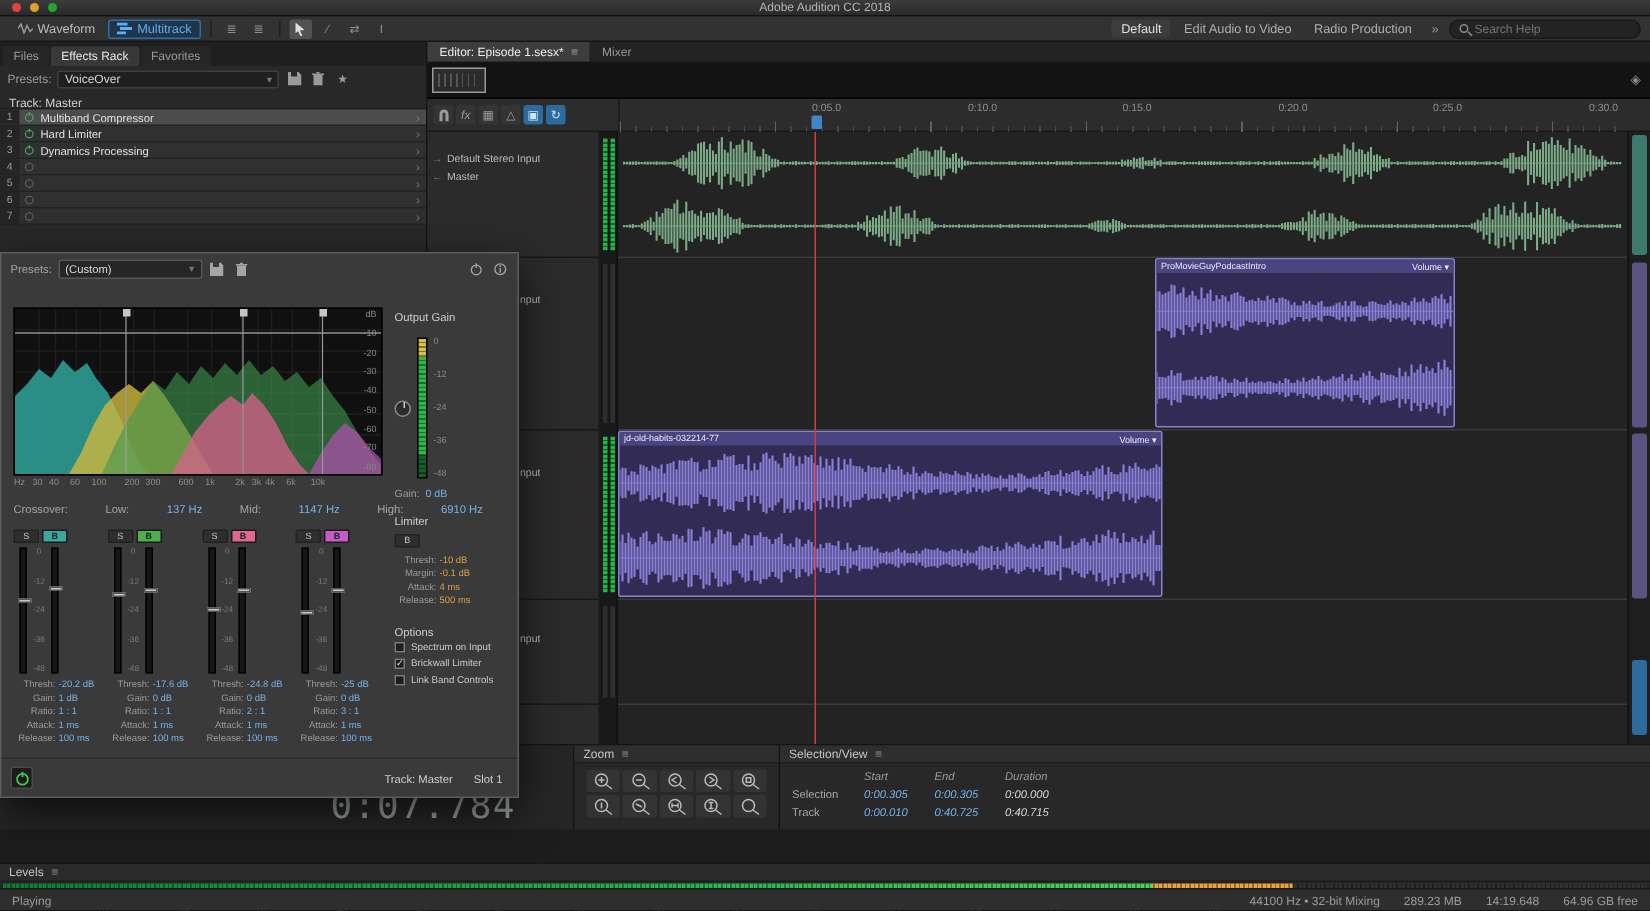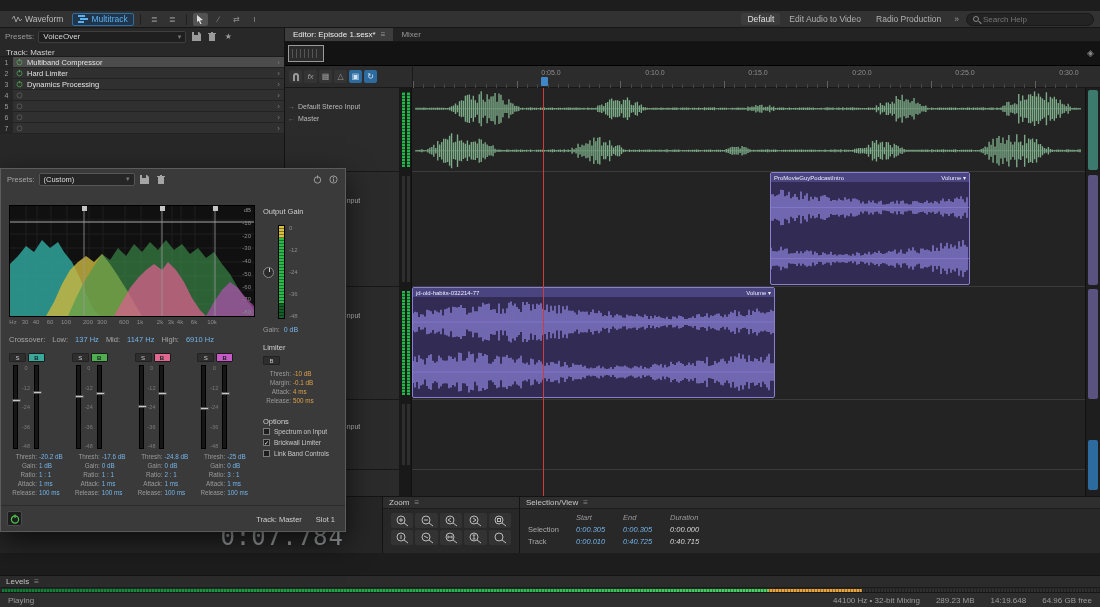--- a/index.html
+++ b/index.html
@@ -129,21 +129,21 @@
 .rtitle{height:12px;background:linear-gradient(#333,#272727);border-bottom:1px solid #1a1a1a;position:relative;}
 .rdot{position:absolute;top:3px;width:5px;height:5px;border-radius:50%;background:#6a6a6a;}
 .rtitle span.t{display:block;text-align:center;font-size:7.5px;line-height:12px;color:#bdbdbd;}
 .rpresets{height:20px;display:flex;align-items:center;gap:4px;padding:0 6px;font-size:7.5px;color:#a5a5a5;}
 .rdd{flex:0 0 96px;height:13px;background:#262626;border:1px solid #565656;border-radius:2px;display:flex;align-items:center;justify-content:space-between;padding:0 4px;color:#dcdcdc;}
 .ricon{width:12px;height:12px;display:flex;align-items:center;justify-content:center;color:#a5a5a5;}
 .graph{position:absolute;left:8px;top:36px;width:246px;height:112px;background:#101010;border:1px solid #000;}
 .dbcol{position:absolute;right:3px;top:1px;bottom:1px;display:flex;flex-direction:column;justify-content:space-between;align-items:flex-end;font-size:6px;color:#8a8a8a;z-index:2;}
 .freqrow{position:absolute;left:8px;top:150px;width:246px;height:8px;font-size:6px;color:#8d8d8d;}
 .freqrow span{position:absolute;transform:translateX(-50%);}
-.xover{position:absolute;left:8px;top:166px;width:330px;display:flex;gap:7px;font-size:7.5px;color:#a5a5a5;align-items:center;}
+.xover{position:absolute;left:8px;top:166px;width:330px;display:flex;gap:25px;font-size:7.5px;color:#a5a5a5;align-items:center;}
 .bv{color:#74b4ea;}
 .bands{position:absolute;left:8px;top:184px;width:248px;}
 .bandrow{display:flex;gap:3px;}
 .band{width:60px;}
 .bbtns{display:flex;gap:2px;height:10px;}
 .bS,.bB{width:17px;height:9px;font-size:6px;display:flex;align-items:center;justify-content:center;border:1px solid #222;background:#2e2e2e;color:#c8c8c8;border-radius:1px;}
 .bB{color:#10231c;font-weight:bold;}
 .bsliders{display:flex;gap:4px;height:84px;margin-top:2px;align-items:stretch;padding-left:4px;}
 .vslider{width:5px;background:#161616;border:1px solid #000;position:relative;}
 .thumb{position:absolute;left:-2px;width:9px;height:3px;background:#c8c8c8;border:1px solid #555;}
@@ -171,20 +171,26 @@
 .cbx.checked::after{content:"✓";}
 .rfooter{position:absolute;left:0;bottom:0;width:100%;height:26px;border-top:1px solid #2c2c2c;}
 .rpower{position:absolute;left:6px;bottom:5px;width:15px;height:15px;background:#1c1c1c;border:1px solid #4a4a4a;border-radius:2px;display:flex;align-items:center;justify-content:center;}
 .rfoot-text{position:absolute;right:10px;bottom:7px;font-size:7.5px;color:#cfcfcf;display:flex;gap:14px;}
 </style>
 </head>
 <body>
 
 <div class="app">
 
+  <div class="titlebar">
+    <span class="tl r"></span>
+    <span class="tl y"></span>
+    <span class="tl g"></span>
+    <span class="wtitle">Adobe Audition CC 2018</span>
+  </div>
 
   <div class="toolbar">
     <span class="tbtn">
       <svg width="10" height="8" viewBox="0 0 10 8">
           <polyline points="0,4 2,1 4,7 6,2 8,6 10,4" fill="none" stroke="#9a9a9a" stroke-width="1"></polyline>
         </svg>
       <span>Waveform</span>
     </span>
     <span class="tbtn active">
       <svg width="10" height="8" viewBox="0 0 10 8">
@@ -211,20 +217,25 @@
     <span class="wsbtn">Edit Audio to Video</span>
     <span class="wsbtn">Radio Production</span>
     <span class="ovf">»</span>
     <span class="search">
       <span class="mag"></span>
       <input placeholder="Search Help" style="">
     </span>
   </div>
 
   <div class="lpanel">
+    <div class="ltabs">
+      <span class="ltab">Files</span>
+      <span class="ltab active">Effects Rack</span>
+      <span class="ltab">Favorites</span>
+    </div>
     <div class="prow">
       <span>Presets:</span>
       <span class="dd">
         <span>VoiceOver</span>
         <span class="cv">▾</span>
       </span>
       <span class="picon">
         <svg width="9" height="9" viewBox="0 0 9 9">
             <path d="M0,0 h7 l2,2 v7 h-9 Z M2,0 v3 h4 v-3 M2,6 h5 v3 h-5 Z" fill="#9a9a9a"></path>
           </svg>

